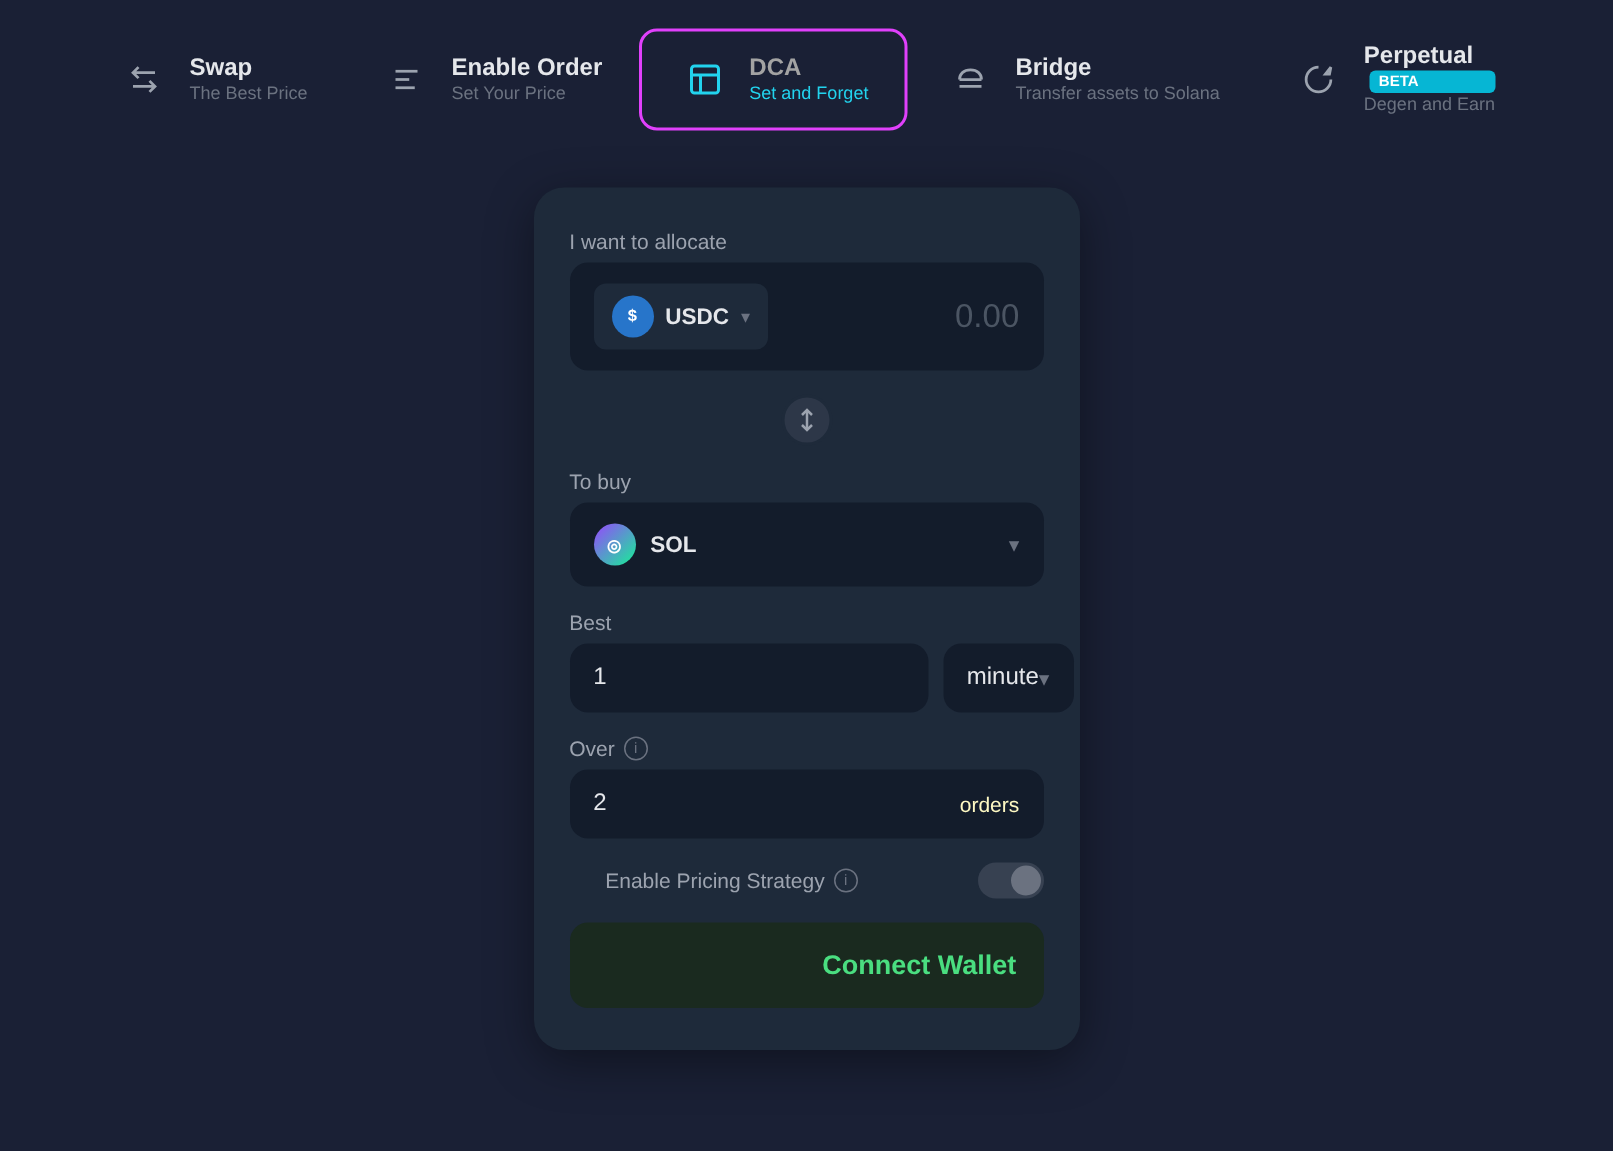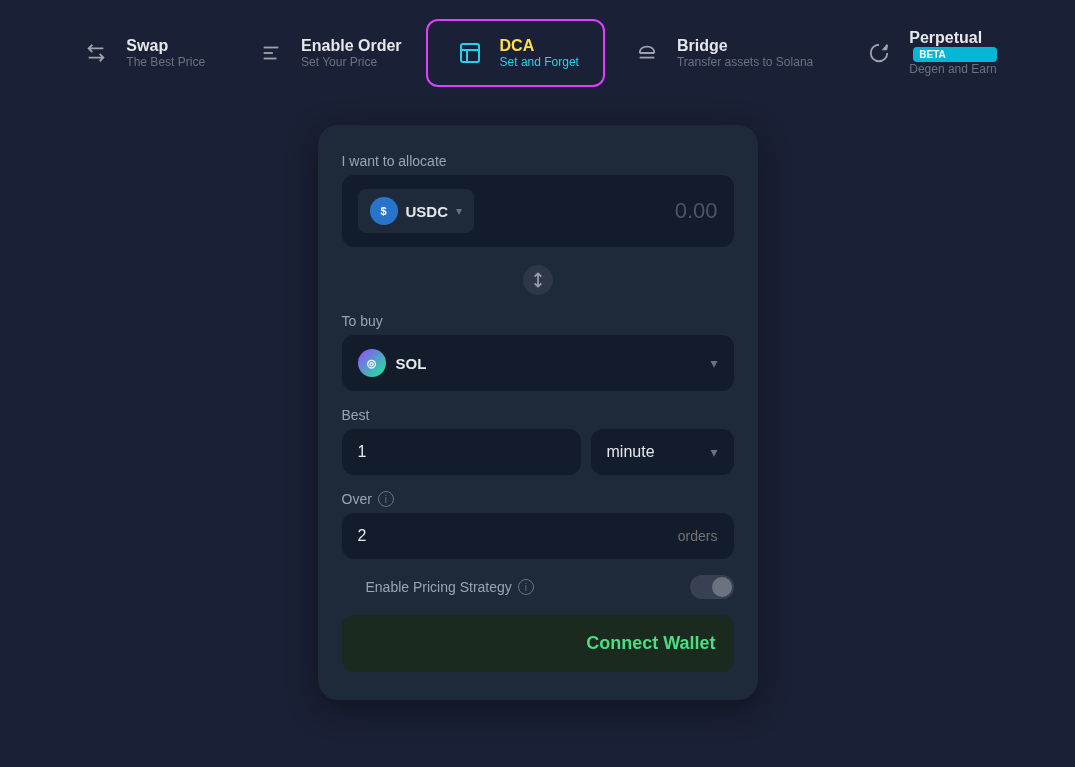--- a/index.html
+++ b/index.html
@@ -61,21 +61,21 @@
       flex-direction: column;
     }
 
     .nav-title {
       font-size: 16px;
       font-weight: 600;
       color: #e5e7eb;
     }
 
     .nav-title.dca {
-      color: #fde047;
+      color: #a3a3a3;
     }
 
     .nav-subtitle {
       font-size: 12px;
       color: #6b7280;
     }
 
     .nav-subtitle.dca {
       color: #22d3ee;
     }
@@ -99,21 +99,21 @@
       justify-content: center;
       padding-top: 20px;
       width: 100%;
     }
 
     
     .card {
       background: #1e2a3a;
       border-radius: 20px;
       padding: 28px 24px;
-      width: 440px;
+      width: 364px;
       display: flex;
       flex-direction: column;
       gap: 16px;
       box-shadow: 0 8px 32px rgba(0,0,0,0.4);
     }
 
     .section-label {
       font-size: 14px;
       color: #9ca3af;
       margin-bottom: 6px;
@@ -300,21 +300,21 @@
       font-size: 16px;
       color: #e5e7eb;
       background: transparent;
       border: none;
       outline: none;
       width: 60px;
     }
 
     .orders-label {
       font-size: 14px;
-      color: #737373;
+      color: #fef9c3;
       margin-left: 17px;
     }
 
     
     .pricing-strategy-row {
       display: flex;
       align-items: center;
       justify-content: space-between;
     }
 

